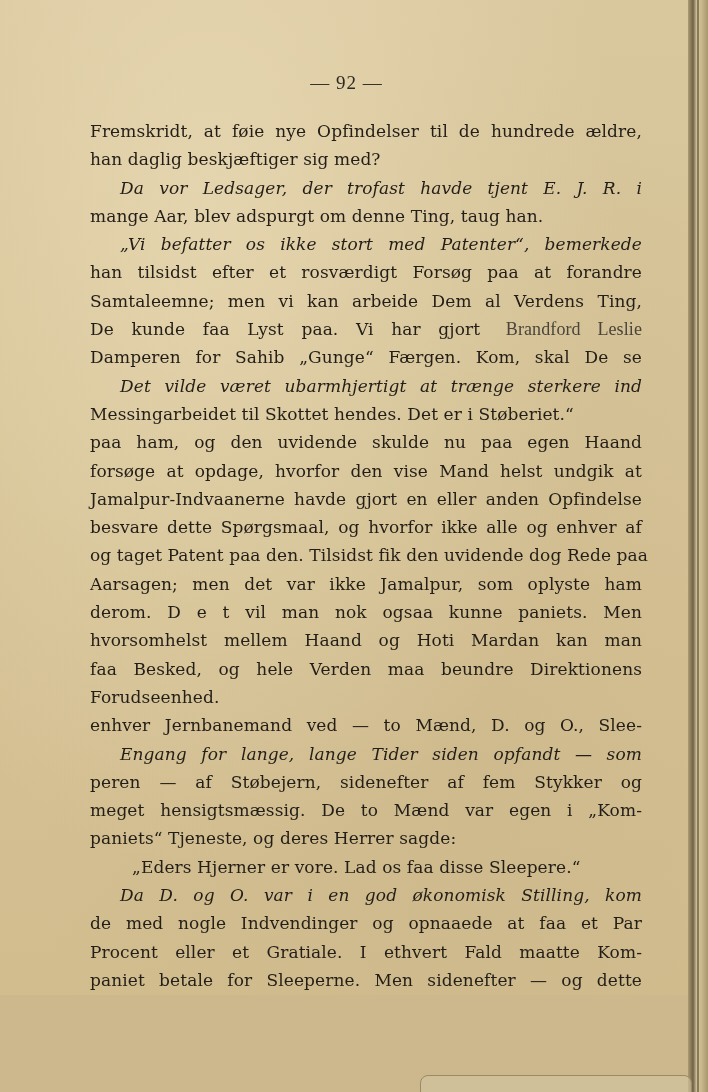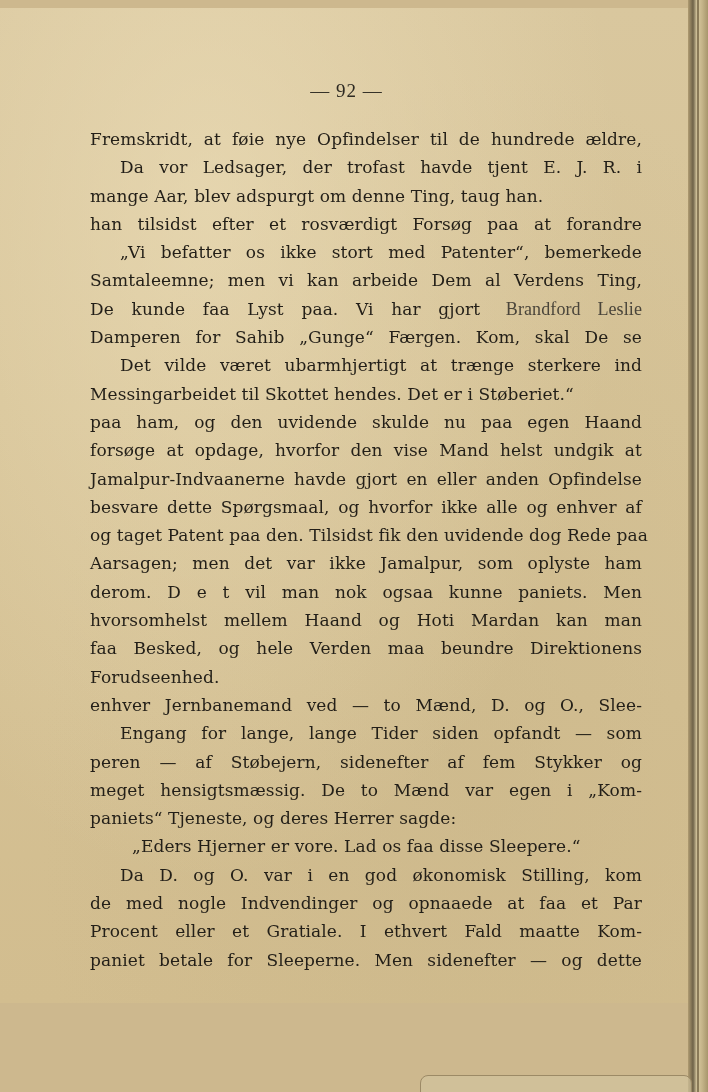--- a/index.html
+++ b/index.html
@@ -10,21 +10,21 @@
     width: 708px;
     height: 1092px;
     overflow: hidden;
     background: #cdb88e;
     position: relative;
     font-family: "DejaVu Serif", serif;
   }
   .page {
     position: absolute;
     left: 0;
-    top: 8px;
+    top: 0;
     width: 693px;
     height: 995px;
     background:
       radial-gradient(ellipse at 30% 20%, rgba(240,226,190,0.55), rgba(240,226,190,0) 60%),
       radial-gradient(ellipse at 70% 80%, rgba(200,180,135,0.45), rgba(200,180,135,0) 65%),
       linear-gradient(180deg, #d9c79e 0%, #d6c397 40%, #d2bd8f 100%);
   }
   .page-edge {
     position: absolute;
     left: 688px;
@@ -76,20 +76,21 @@
     display: block;
     height: 28.3px;
     line-height: 28.3px;
     white-space: nowrap;
     text-align: justify;
     text-align-last: justify;
     letter-spacing: 0.1px;
   }
   .line.indent {
     padding-left: 30px;
+    font-style: italic;
   }
   .line.indent2 {
     padding-left: 42px;
   }
   .line.last {
     text-align-last: left;
   }
   .roman {
     font-family: "Liberation Serif", serif;
     font-size: 18px;
@@ -97,24 +98,25 @@
     margin-left: 8px;
   }
 </style>
 </head>
 <body>
 
 <div class="page">
   <div class="page-number">— 92 —</div>
   <div class="body-text">
     <span class="line">Fremskridt, at føie nye Opfindelser til de hundrede ældre,</span>
+    <span class="line last">han daglig beskjæftiger sig med?</span>
     <span class="line indent">Da vor Ledsager, der trofast havde tjent E. J. R. i</span>
     <span class="line last">mange Aar, blev adspurgt om denne Ting, taug han.</span>
+    <span class="line indent">„Vi befatter os ikke stort med Patenter“, bemerkede</span>
     <span class="line">han tilsidst efter et rosværdigt Forsøg paa at forandre</span>
-    <span class="line indent">„Vi befatter os ikke stort med Patenter“, bemerkede</span>
     <span class="line">Samtaleemne; men vi kan arbeide Dem al Verdens Ting,</span>
     <span class="line"><span>De kunde faa Lyst paa. Vi har gjort </span><span class="roman">Brandford Leslie</span></span>
     <span class="line">Damperen for Sahib „Gunge“ Færgen. Kom, skal De se</span>
     <span class="line indent">Det vilde været ubarmhjertigt at trænge sterkere ind</span>
     <span class="line last">Messingarbeidet til Skottet hendes. Det er i Støberiet.“</span>
     <span class="line">paa ham, og den uvidende skulde nu paa egen Haand</span>
     <span class="line">forsøge at opdage, hvorfor den vise Mand helst undgik at</span>
     <span class="line">Jamalpur-Indvaanerne havde gjort en eller anden Opfindelse</span>
     <span class="line">besvare dette Spørgsmaal, og hvorfor ikke alle og enhver af</span>
     <span class="line">og taget Patent paa den. Tilsidst fik den uvidende dog Rede paa</span>

